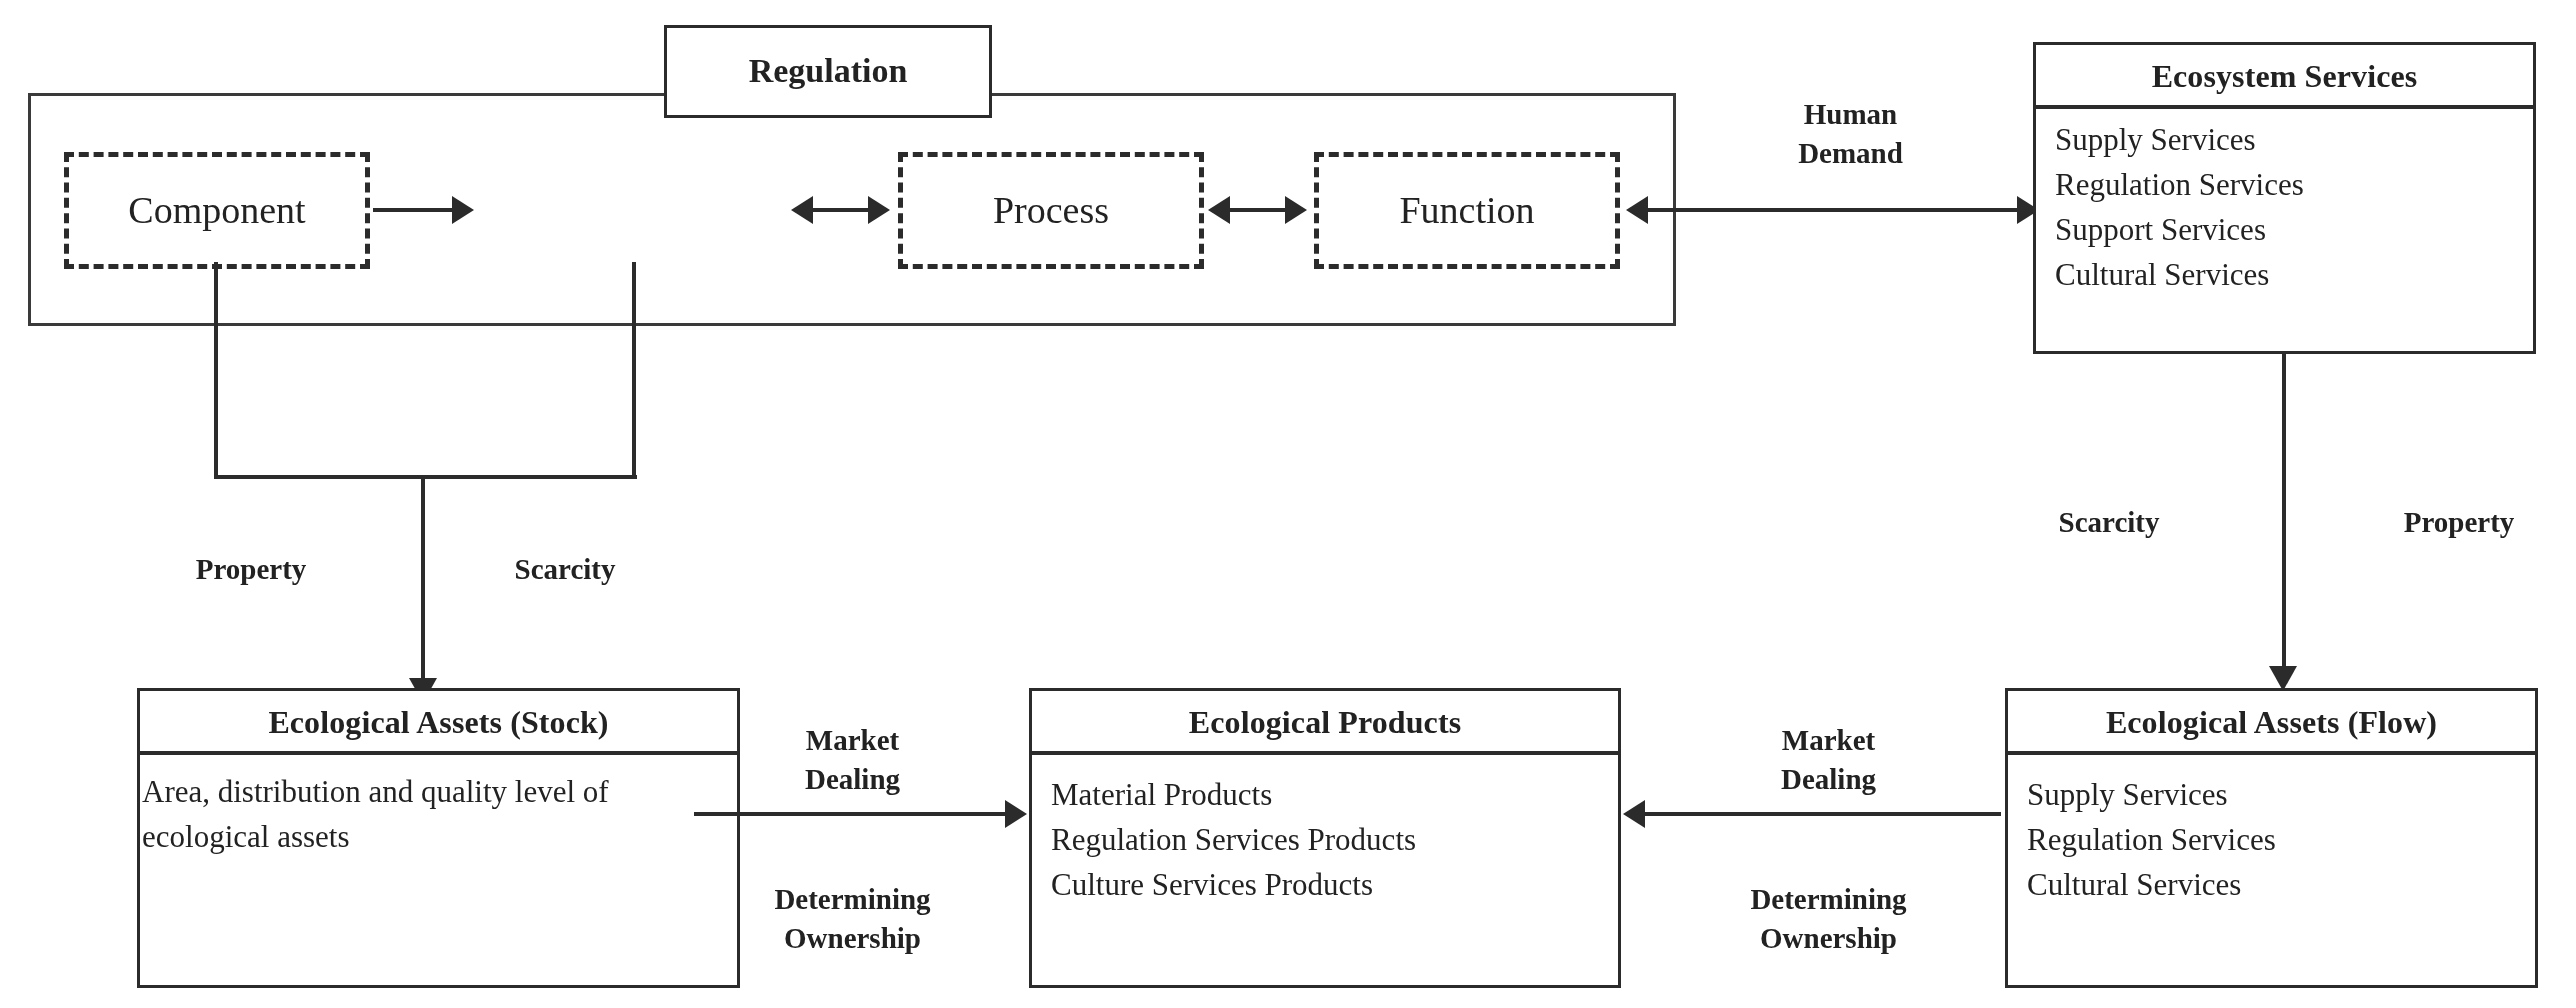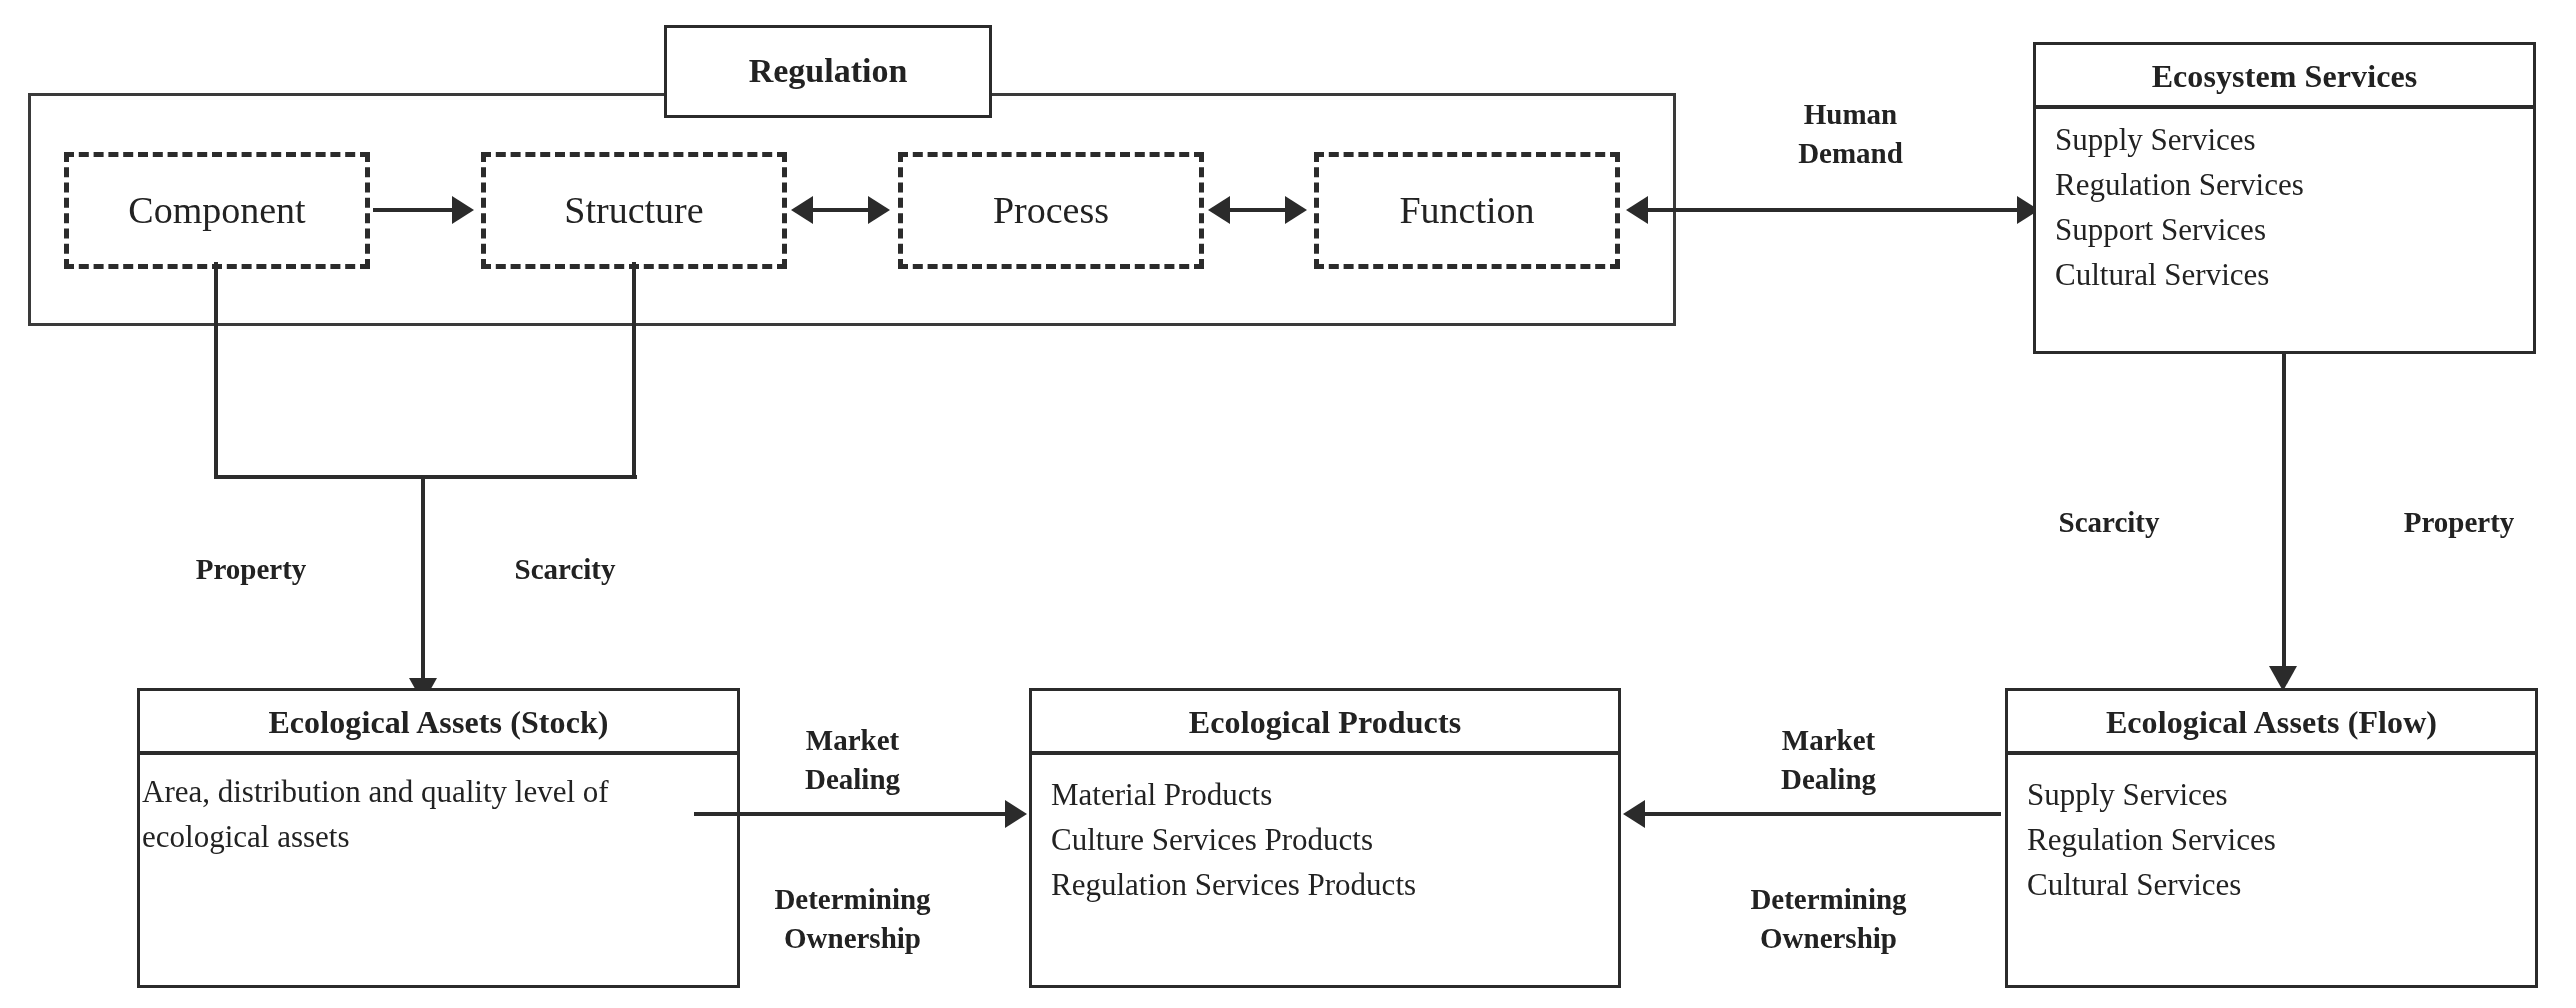--- a/index.html
+++ b/index.html
@@ -136,23 +136,20 @@
   <div class="solid-box" style="left:664px; top:25px; width:328px; height:93px; z-index:6;">
     <div class="center-label" style="left:0; top:0; right:0; bottom:0; font-weight:bold; font-size:34px;">Regulation</div>
   </div>
 
   <div style="position:absolute; left:670px; top:31px; width:316px; height:82px; background:#ffffff; z-index:5;"></div>
 
   <div class="dashed-box" style="left:64px; top:152px; width:306px; height:117px;">
     <div class="center-label inner-label" style="left:0; top:0; right:0; bottom:0;">Component</div>
   </div>
 
-  <div class="dashed-box" style="left:481px; top:152px; width:306px; height:117px;">
-    <div class="center-label inner-label" style="left:0; top:0; right:0; bottom:0;">Structure</div>
-  </div>
 
   <div class="dashed-box" style="left:898px; top:152px; width:306px; height:117px;">
     <div class="center-label inner-label" style="left:0; top:0; right:0; bottom:0;">Process</div>
   </div>
 
   <div class="dashed-box" style="left:1314px; top:152px; width:306px; height:117px;">
     <div class="center-label inner-label" style="left:0; top:0; right:0; bottom:0;">Function</div>
   </div>
 
   <div class="hline" style="left:373px; top:208px; width:80px;"></div>
@@ -207,22 +204,22 @@
   <div class="edge-label" style="left:736px; top:721px; width:233px;">Market
 Dealing</div>
   <div class="edge-label" style="left:714px; top:880px; width:277px;">Determining
 Ownership</div>
 
   <div class="solid-box" style="left:1029px; top:688px; width:592px; height:300px;">
     <div class="box-title" style="top:5.8px; height:52px;">Ecological Products</div>
     <div class="divider" style="top:60px;"></div>
     <div class="body-list" style="left:19px; top:82px;">
       <div>Material Products</div>
+      <div>Regulation Services Products</div>
       <div>Culture Services Products</div>
-      <div>Regulation Services Products</div>
     </div>
   </div>
 
   <div class="arrow-left" style="left:1623px; top:800px;"></div>
   <div class="hline" style="left:1644px; top:812px; width:357px;"></div>
   <div class="edge-label" style="left:1712px; top:721px; width:233px;">Market
 Dealing</div>
   <div class="edge-label" style="left:1690px; top:880px; width:277px;">Determining
 Ownership</div>
 

